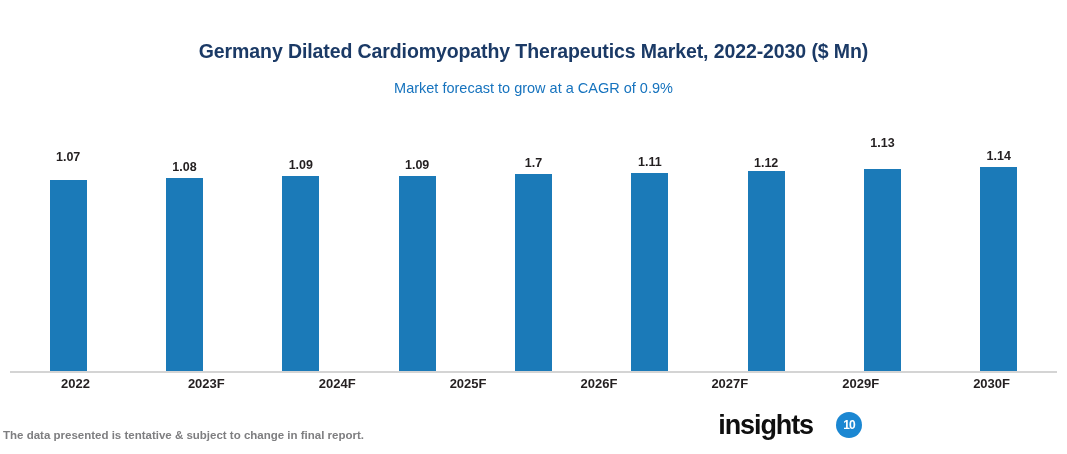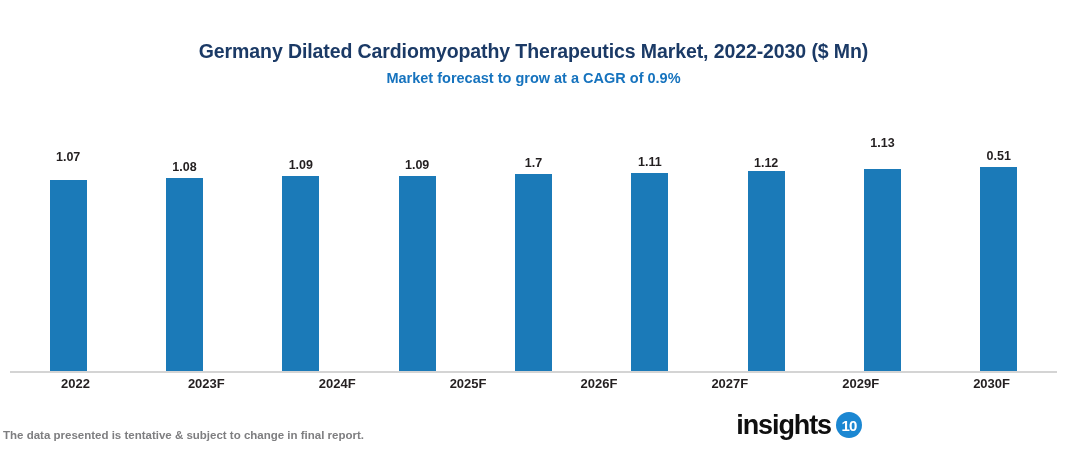--- a/index.html
+++ b/index.html
@@ -33,23 +33,23 @@
   }
   .chart-title {
     font-size: 19.5px;
     font-weight: bold;
     color: #1b3a66;
     letter-spacing: -0.1px;
     line-height: 26px;
     white-space: nowrap;
   }
   .chart-subtitle {
-    margin-top: 4px;
+    margin-top: 14px;
     font-size: 14.5px;
-    font-weight: bold;
+    font-weight: normal;
     color: #1673be;
     line-height: 20px;
     white-space: nowrap;
   }
 
   
   #plot-area {
     position: absolute;
     left: 10px;
     top: 140px;
@@ -127,36 +127,36 @@
     line-height: 16px;
     white-space: nowrap;
   }
   #brand-logo {
     position: absolute;
     right: 14px;
     top: 408px;
     height: 34px;
     display: flex;
     align-items: center;
-    gap: 5px;
+    gap: 23px;
   }
   .brand-word {
     font-size: 27px;
     font-weight: bold;
     color: #0f0f0f;
     letter-spacing: -1.1px;
     line-height: 30px;
   }
   .brand-badge {
     width: 26px;
     height: 26px;
     border-radius: 50%;
     background: #1b87d2;
     color: #ffffff;
-    font-size: 15px;
+    font-size: 12px;
     font-weight: bold;
     display: flex;
     align-items: center;
     justify-content: center;
     letter-spacing: -0.8px;
   }
 </style>
 </head>
 <body>
 
@@ -195,21 +195,21 @@
         </div>
         <div class="bar-slot">
           <div class="bar-value" style="bottom: 202px;">1.12</div>
           <div class="bar-rect" style="height: 201px; background: rgb(27, 122, 184);"></div>
         </div>
         <div class="bar-slot">
           <div class="bar-value" style="bottom: 222px;">1.13</div>
           <div class="bar-rect" style="height: 203px; background: rgb(27, 122, 184);"></div>
         </div>
         <div class="bar-slot">
-          <div class="bar-value" style="bottom: 209px;">0.51</div>
+          <div class="bar-value" style="bottom: 209px;">1.14</div>
           <div class="bar-rect" style="height: 205px; background: rgb(27, 122, 184);"></div>
         </div>
       </div>
     <div class="axis-line"></div>
   </div>
 
   <div id="category-axis">
       <div class="cat-label">2022</div>
       <div class="cat-label">2023F</div>
       <div class="cat-label">2024F</div>

